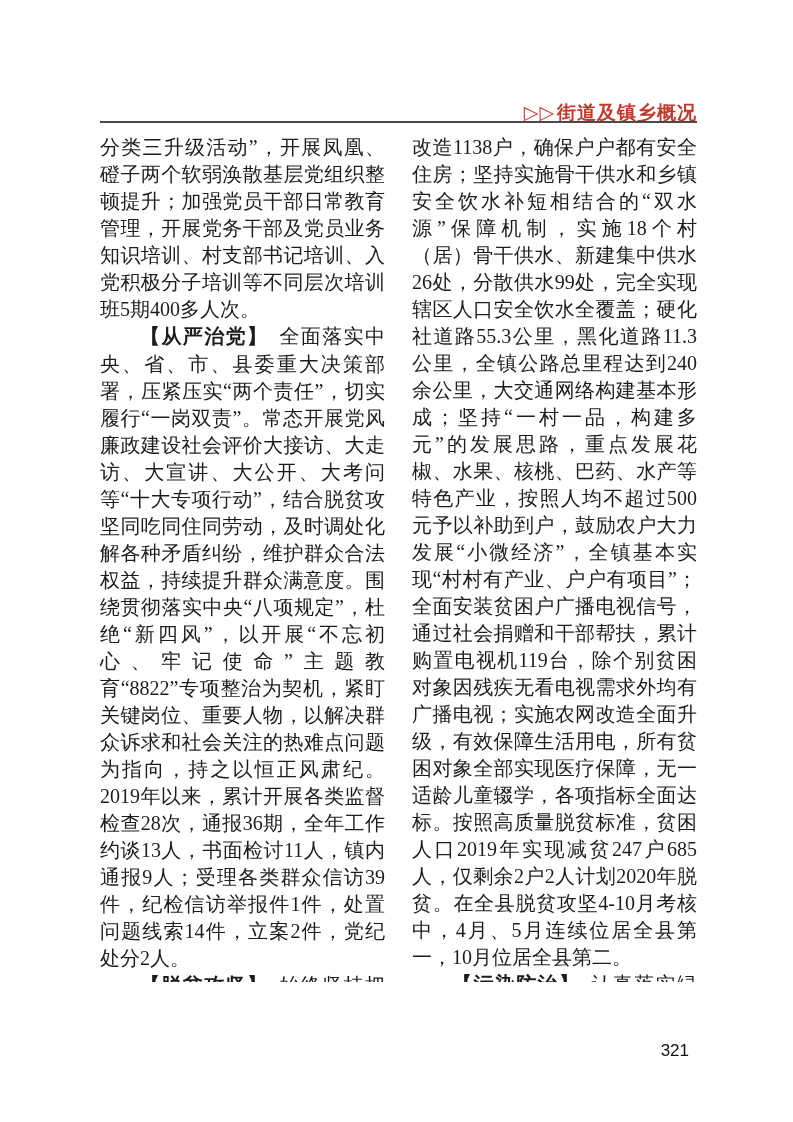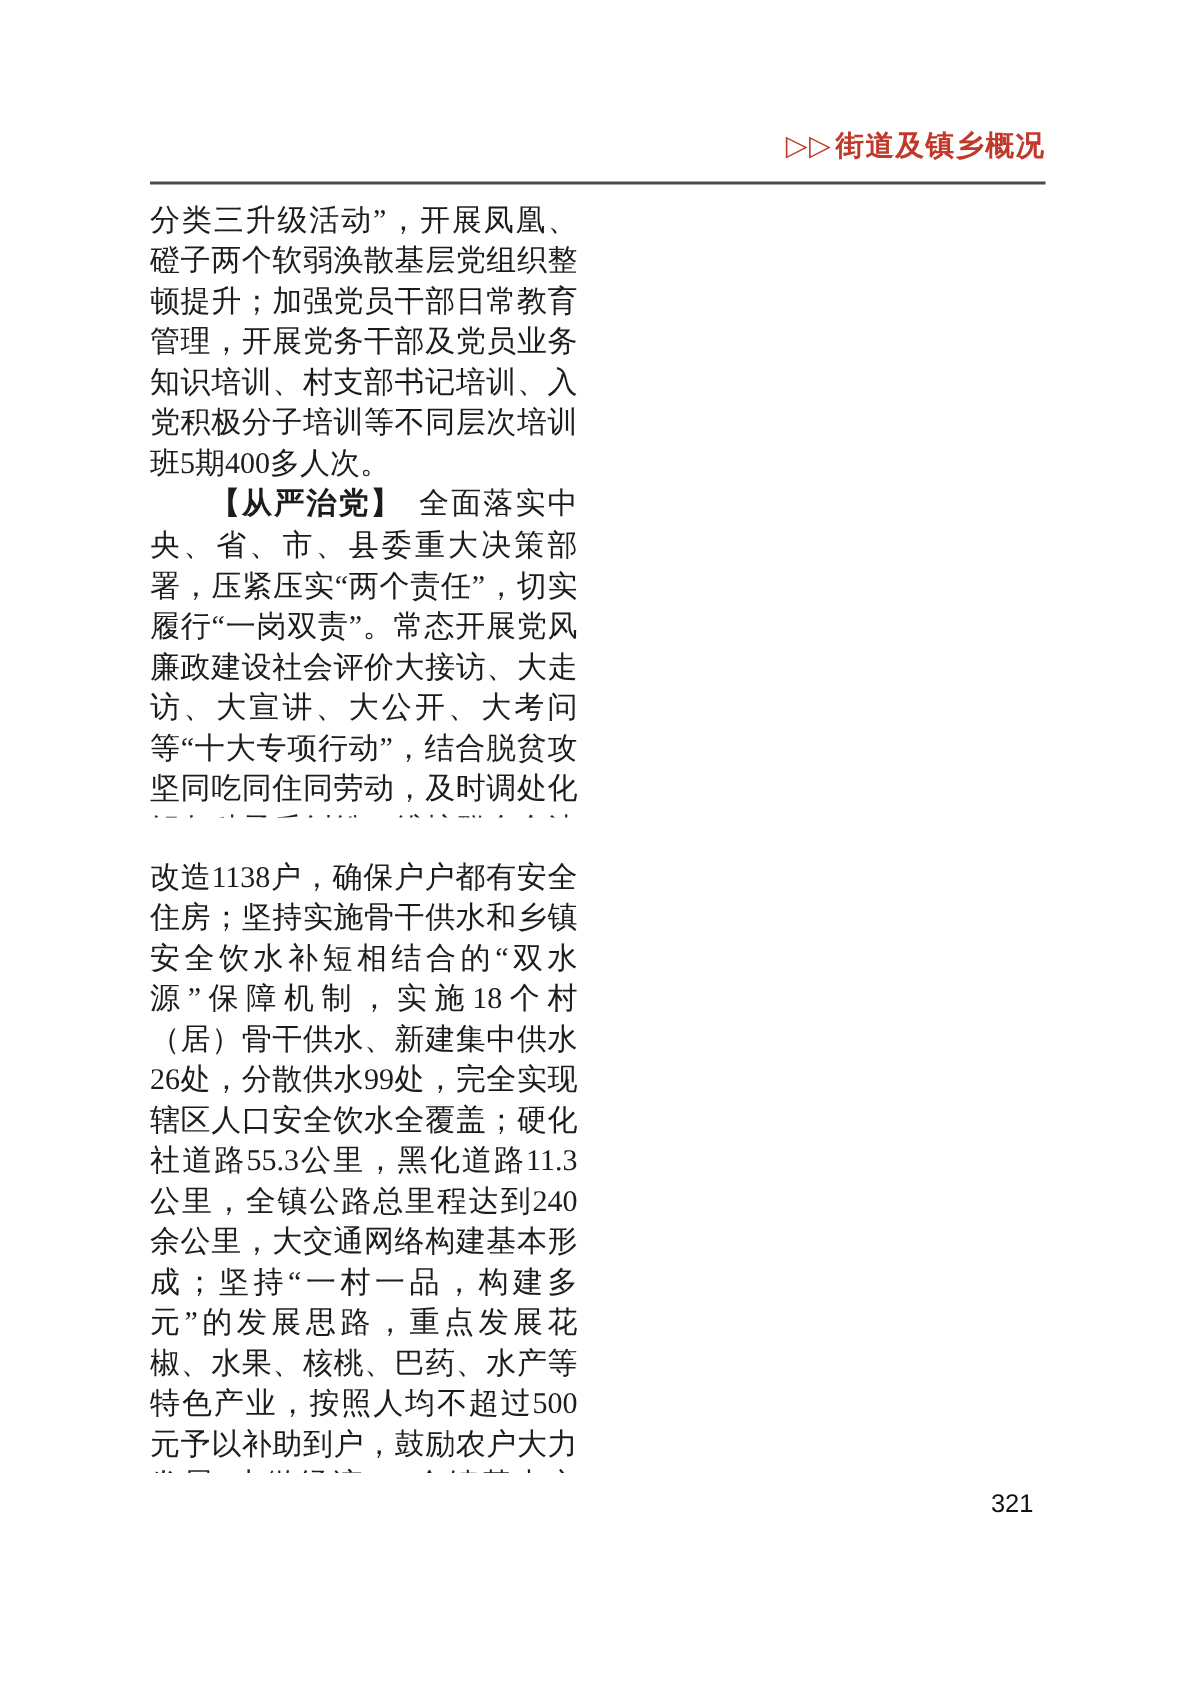--- a/index.html
+++ b/index.html
@@ -7,21 +7,21 @@
   html, body { background: #ffffff; }
   body {
     width: 793px; height: 1122px;
     position: relative;
     font-family: "Liberation Serif", "DejaVu Serif", serif;
     color: var(--ink);
     overflow: hidden;
   }
   .running-head {
     position: absolute;
-    top: 84px; right: 96px;
+    top: 100px; right: 96px;
     font-family: Liberation Sans, sans-serif;
     font-weight: 700;
     font-size: 19px;
     letter-spacing: 1px;
     color: var(--accent);
     white-space: nowrap;
   }
   .rh-marker { font-weight: 400; margin-right: 2px; }
   .head-rule {
     position: absolute;
@@ -29,40 +29,39 @@
     height: 2px;
     background: var(--rule);
   }
   .columns {
     position: absolute;
     left: 100px; top: 134px;
     width: 597px; height: 848px;
     display: flex;
     gap: 27px;
     overflow: hidden;
-    flex-direction: column;
   }
   .col {
     width: 285px;
     font-size: 20px;
     line-height: 27px;
     text-align: justify;
     text-justify: inter-character;
     overflow: hidden;
   }
   .col p { margin: 0; }
   .para-entry { text-indent: 2em; }
   .entry-label {
     font-family: Liberation Mono, monospace;
     font-weight: 700;
     margin-right: 0.55em;
   }
   .page-number {
     position: absolute;
-    top: 993px; right: 104px;
+    top: 1041px; right: 104px;
     font-family: "Liberation Sans", "DejaVu Sans", sans-serif;
     font-size: 17px;
     color: #111111;
     margin-left: 15px;
   }
 </style>
 </head>
 <body>
 
 <div class="running-head">

